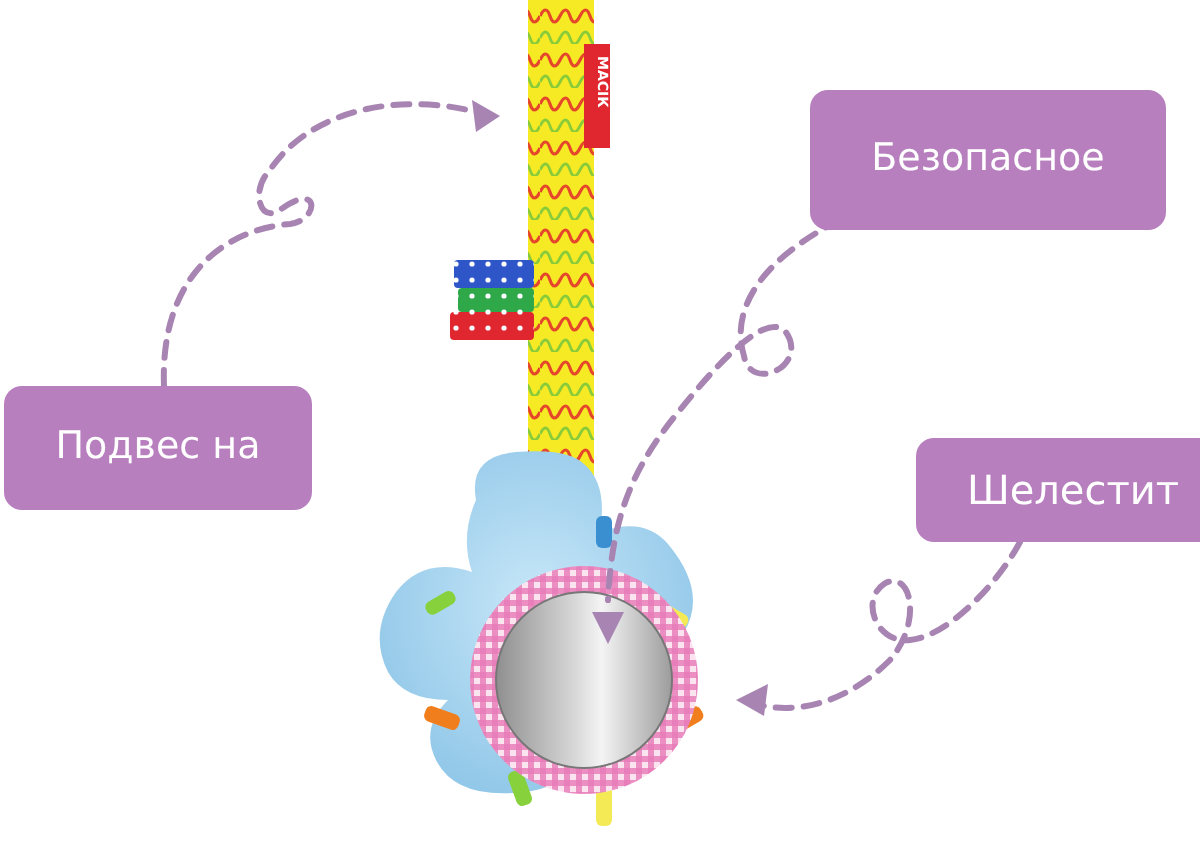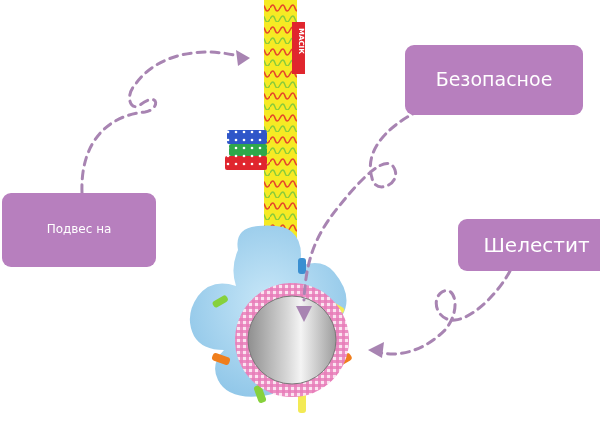--- a/index.html
+++ b/index.html
@@ -4,21 +4,21 @@
 <style>
   html, body { margin: 0; padding: 0; }
   body { width: 600px; height: 426px; background: #ffffff; position: relative; overflow: hidden; font-family: "DejaVu Sans", sans-serif; }
   .label {
     position: absolute; background: var(--lbl, #b77fbe); color: #fff;
     border-radius: 9px; font-weight: normal; text-align: center;
     display: flex; flex-direction: column; justify-content: center; align-items: center;
     line-height: 1.15;
   }
   .label span { display: block; }
-  #lbl-velcro { left: 2px; top: 193px; width: 154px; height: 74px; font-size: 12px; text-align: right; }
+  #lbl-velcro { left: 2px; top: 193px; width: 154px; height: 62px; font-size: 19px; text-align: right; }
   #lbl-mirror { left: 405px; top: 45px; width: 178px; height: 70px; font-size: 19px; }
   #lbl-rustle { left: 430px; top: 219px; width: 157px; height: 52px; font-size: 20px; margin-left: 28px; }
   svg.layer { position: absolute; left: 0; top: 0; }
   .tag-text { font-family: "DejaVu Sans", sans-serif; font-weight: bold; }
 </style>
 </head>
 <body>
 
 <svg class="layer" width="600" height="426" viewBox="0 0 600 426">
   <defs>

